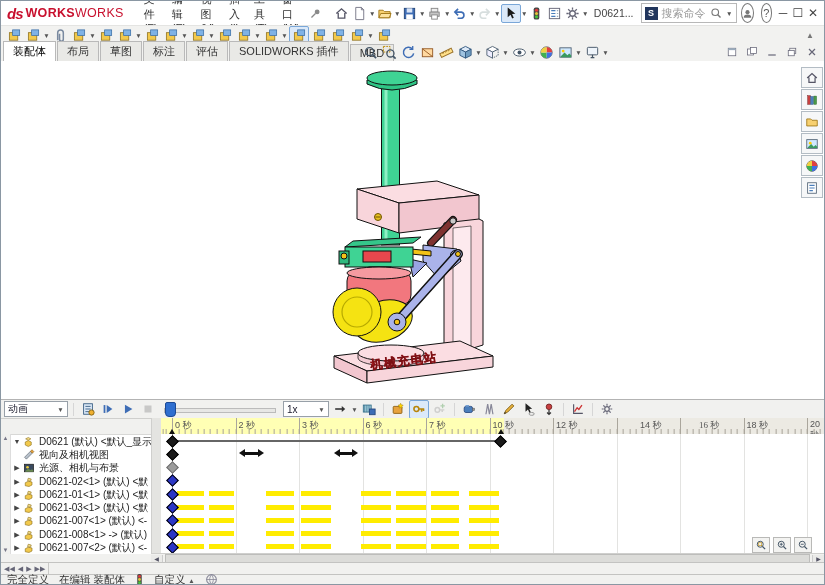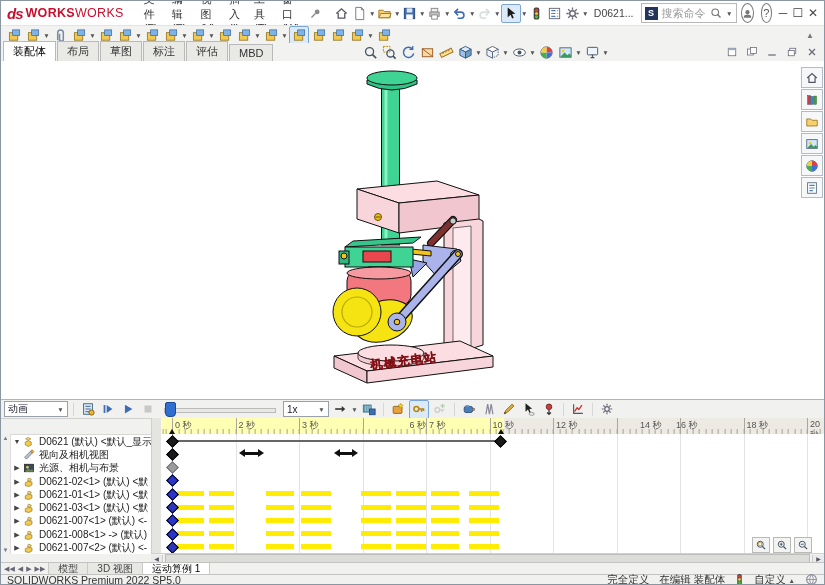--- a/index.html
+++ b/index.html
@@ -331,20 +331,21 @@
     <span class="chev">▲</span>
   </div>
 
   <div id="tabrow">
     <span id="cmd-tabs">
         <span class="cmdtab active">装配体</span>
         <span class="cmdtab">布局</span>
         <span class="cmdtab">草图</span>
         <span class="cmdtab">标注</span>
         <span class="cmdtab">评估</span>
+        <span class="cmdtab">SOLIDWORKS 插件</span>
         <span class="cmdtab">MBD</span>
       </span>
     <span id="headsup">
         <span class="tbicon" title="zoom-to-fit">
           <svg width="15" height="15" viewBox="0 0 16 16">
             <circle cx="7" cy="7" r="4.3" fill="none" stroke="#456" stroke-width="1.4"></circle>
             <line x1="10.2" y1="10.2" x2="14" y2="14" stroke="#456" stroke-width="1.8"></line>
           </svg>
         </span>
         <span class="tbicon" title="zoom-to-area">
@@ -781,31 +782,31 @@
         <div id="ruler">
           <div id="ruler-active" style="width: 342.787px;"></div>
           <div id="ruler-ticks" style="background-position: 4.65px 0px;"></div>
         <span class="rmajor" style="left: 11px;"></span>
             <span class="rlabel" style="left: 14px;">0 秒</span>
             <span class="rmajor" style="left: 74.5px;"></span>
             <span class="rlabel" style="left: 77.5px;">2 秒</span>
             <span class="rmajor" style="left: 138px;"></span>
             <span class="rlabel" style="left: 141px;">3 秒</span>
             <span class="rmajor" style="left: 201.5px;"></span>
-            <span class="rlabel" style="left: 204.5px; margin-left: 44px;">6 秒</span>
+            <span class="rlabel" style="left: 204.5px;">6 秒</span>
             <span class="rmajor" style="left: 265px;"></span>
             <span class="rlabel" style="left: 268px;">7 秒</span>
             <span class="rmajor" style="left: 328.5px;"></span>
             <span class="rlabel" style="left: 331.5px;">10 秒</span>
             <span class="rmajor" style="left: 392px;"></span>
             <span class="rlabel" style="left: 395px;">12 秒</span>
             <span class="rmajor" style="left: 455.5px;"></span>
             <span class="rlabel" style="left: 479px;">14 秒</span>
             <span class="rmajor" style="left: 519px;"></span>
-            <span class="rlabel" style="left: 515px;">16 秒</span>
+            <span class="rlabel" style="left: 538px; font-family: Liberation Serif, serif;">16 秒</span>
             <span class="rmajor" style="left: 582.5px;"></span>
             <span class="rlabel" style="left: 585.5px;">18 秒</span>
             <span class="rmajor" style="left: 646px;"></span>
             <span class="rlabel" style="left: 649px;">20 秒</span>
             <span class="rmark" style="left: 11px;"></span>
             <span class="rmark" style="left: 339.613px;"></span>
           </div>
         <div id="rows">
             <span class="vgrid" style="left: 74.5px;"></span>
             <span class="vgrid" style="left: 138px;"></span>
@@ -922,29 +923,23 @@
     </div>
   </div>
 
   <div id="bottomtabs">
     <span id="tabnav">
       <span>◀◀</span>
       <span>◀</span>
       <span>▶</span>
       <span>▶▶</span>
     </span>
-    <span id="btabs" style="display:flex">
-        <span class="btab">模型</span>
-        <span class="btab">3D 视图</span>
-        <span class="btab active">运动算例 1</span>
-      </span>
   </div>
 
   <div id="statusbar">
-    <span id="status-left">SOLIDWORKS Premium 2022 SP5.0</span>
     <span>完全定义</span>
     <span>在编辑 装配体</span>
     <span>
         <svg width="9" height="13" viewBox="0 0 16 22">
           <rect x="4" y="1" width="8" height="20" rx="3" fill="#474747"></rect>
           <circle cx="8" cy="5.5" r="2.6" fill="#e03a3a"></circle>
           <circle cx="8" cy="11" r="2.6" fill="#e0c23a"></circle>
           <circle cx="8" cy="16.5" r="2.6" fill="#47c23a"></circle>
         </svg>
       </span>

